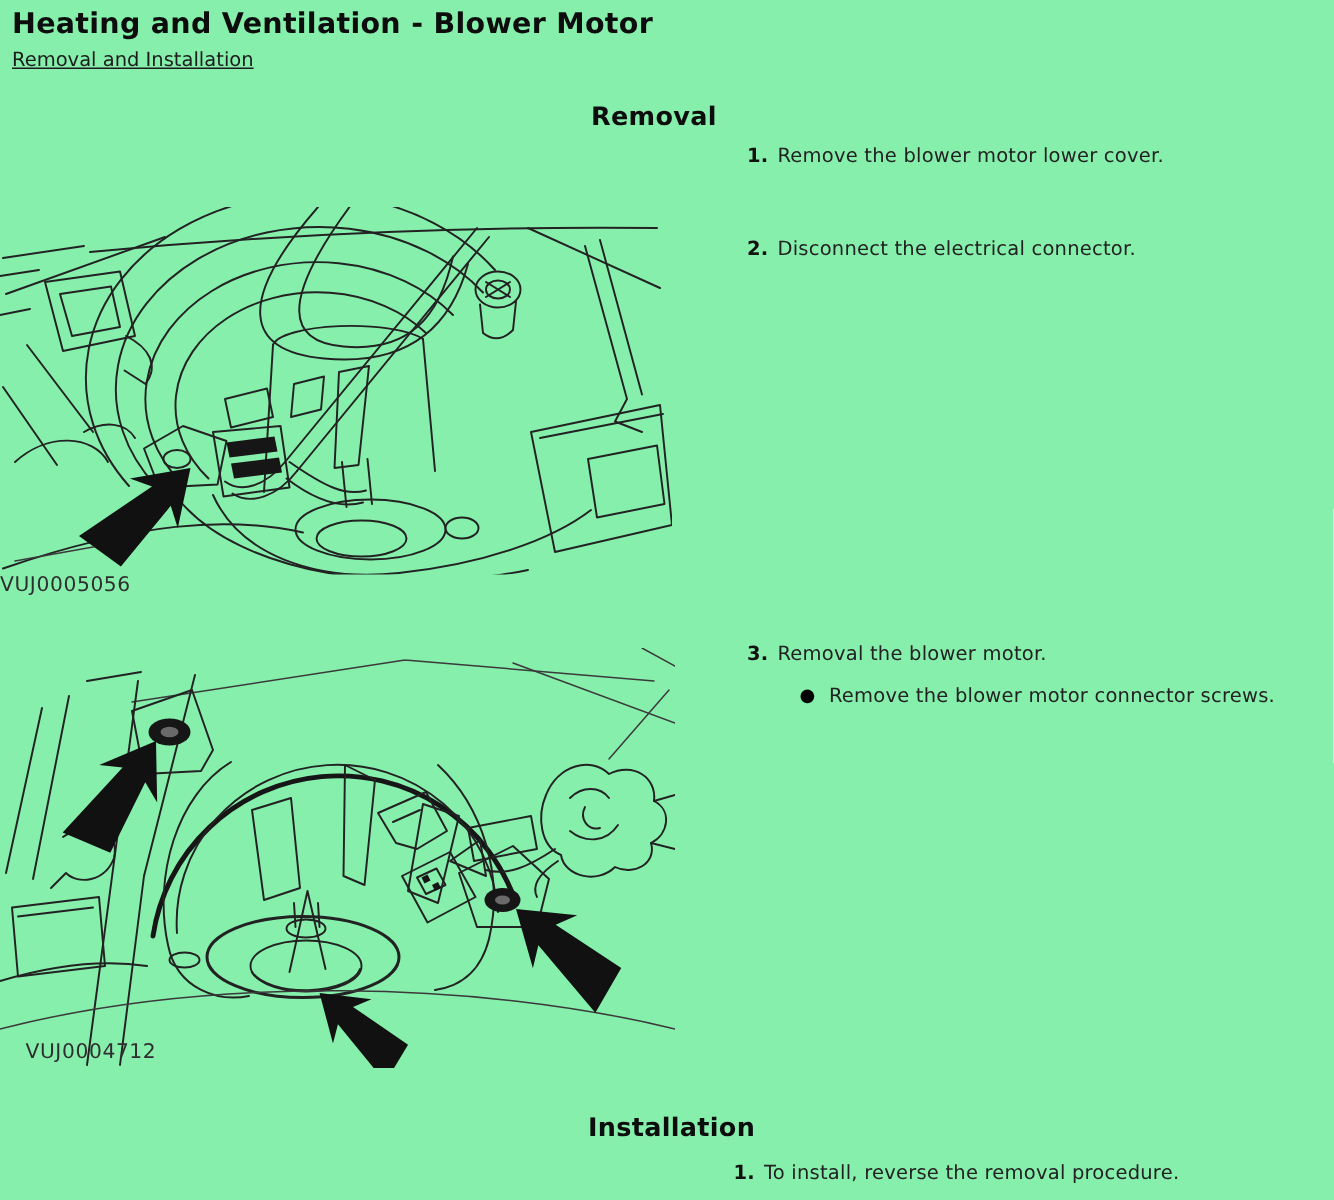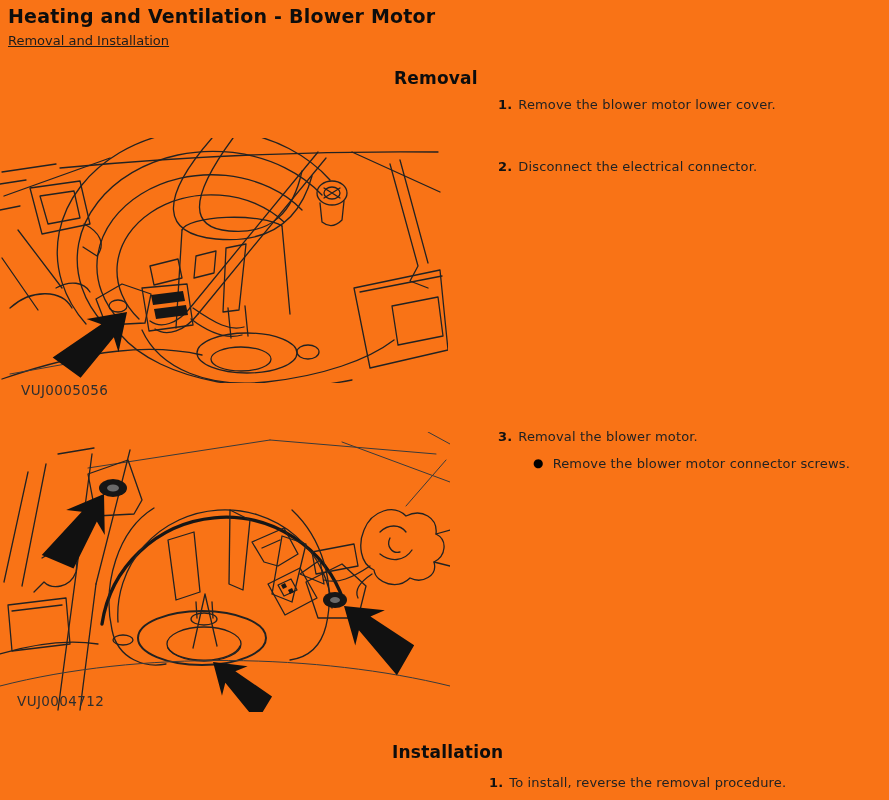--- a/index.html
+++ b/index.html
@@ -1,36 +1,36 @@
 <!DOCTYPE html>
 <html><head>
 <meta charset="utf-8">
 <style>
   html,body{margin:0;padding:0;background:#fff;}
   .page{
-    position:relative;width:889px;height:800px;background:#f97316;
+    position:relative;width:889px;height:800px;background:#86efac;
     font-family:"DejaVu Sans","Liberation Sans",sans-serif;color:#111;
     overflow:hidden;
   }
   .abs{position:absolute;}
   .title{left:8px;top:5px;font-size:19px;font-weight:bold;letter-spacing:.2px;color:#0d0d0d;}
   .subtitle{left:8px;top:33px;font-size:13px;color:#1c1c1c;text-decoration:underline;}
   .section-heading{font-size:17px;font-weight:bold;color:#0d0d0d;letter-spacing:.2px;}
   .removal-heading{left:394px;top:68px;}
   .install-heading{left:392px;top:742px;}
   .step{font-size:13px;color:#222;letter-spacing:.15px;white-space:nowrap;}
   .step .num{font-weight:bold;color:#111;margin-right:6px;}
   .step1{left:498px;top:97px;}
   .step2{left:498px;top:124px;margin-top:35px;}
   .step3{left:498px;top:429px;}
   .istep1{left:489px;top:775px;}
   .substep{left:533px;top:456px;font-size:13px;color:#222;letter-spacing:.15px;white-space:nowrap;}
   .substep .bullet{font-size:12px;margin-right:9px;vertical-align:1px;color:#000;}
   .figlabel{font-size:13.5px;color:#2e2e2e;letter-spacing:.4px;}
-  .figlabel1{left:21px;top:382px;}
+  .figlabel1{left:0;top:382px;}
   .figlabel2{left:17px;top:693px;}
   .fig{position:absolute;left:0;}
   .fig1{top:138px;}
   .fig2{top:432px;}
   svg .ln{fill:none;stroke:#222;stroke-width:1.3;stroke-linecap:round;stroke-linejoin:round;}
   svg .bold-ln{fill:none;stroke:#161616;stroke-width:3.3;stroke-linecap:round;}
   svg .thin{fill:none;stroke:#3a3a3a;stroke-width:1;stroke-linecap:round;}
   svg .dk{fill:#161616;stroke:none;}
 </style>
 </head>

